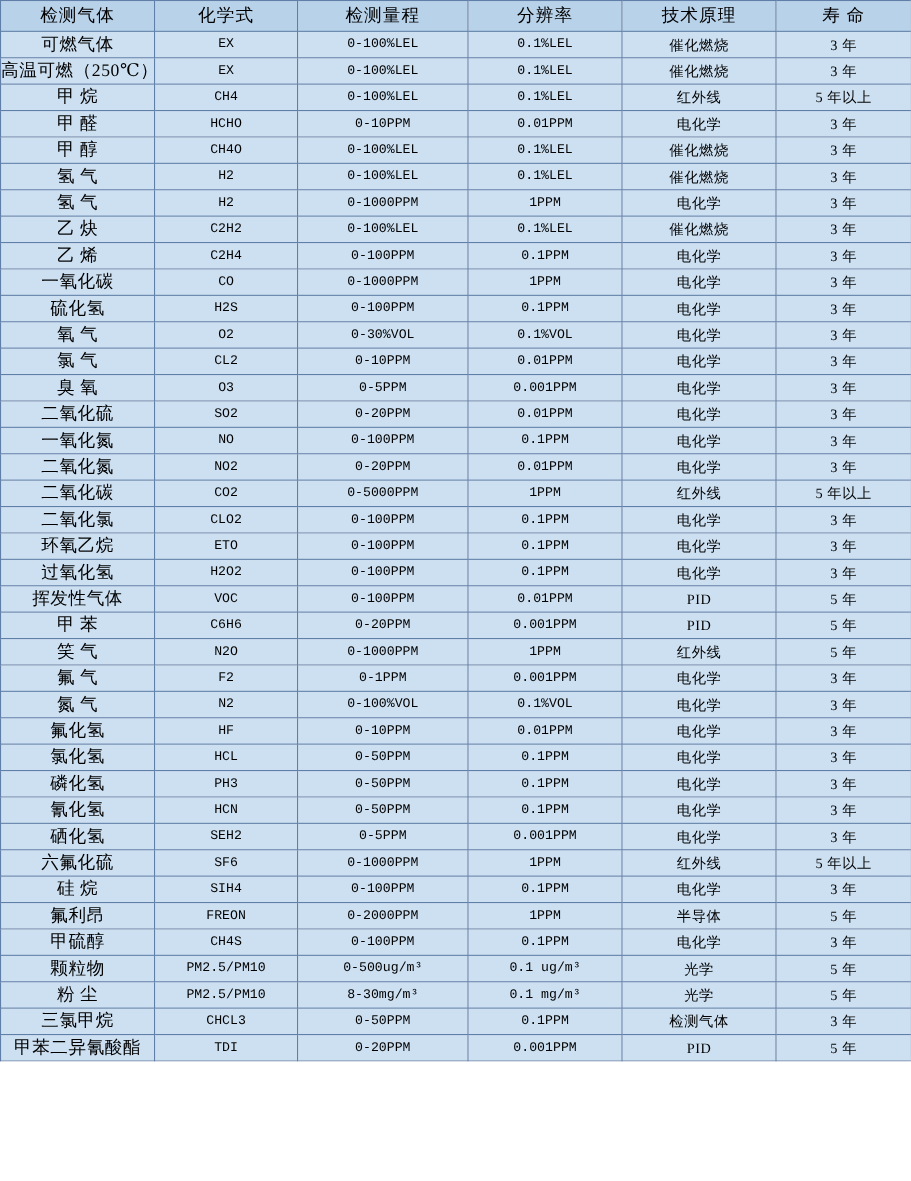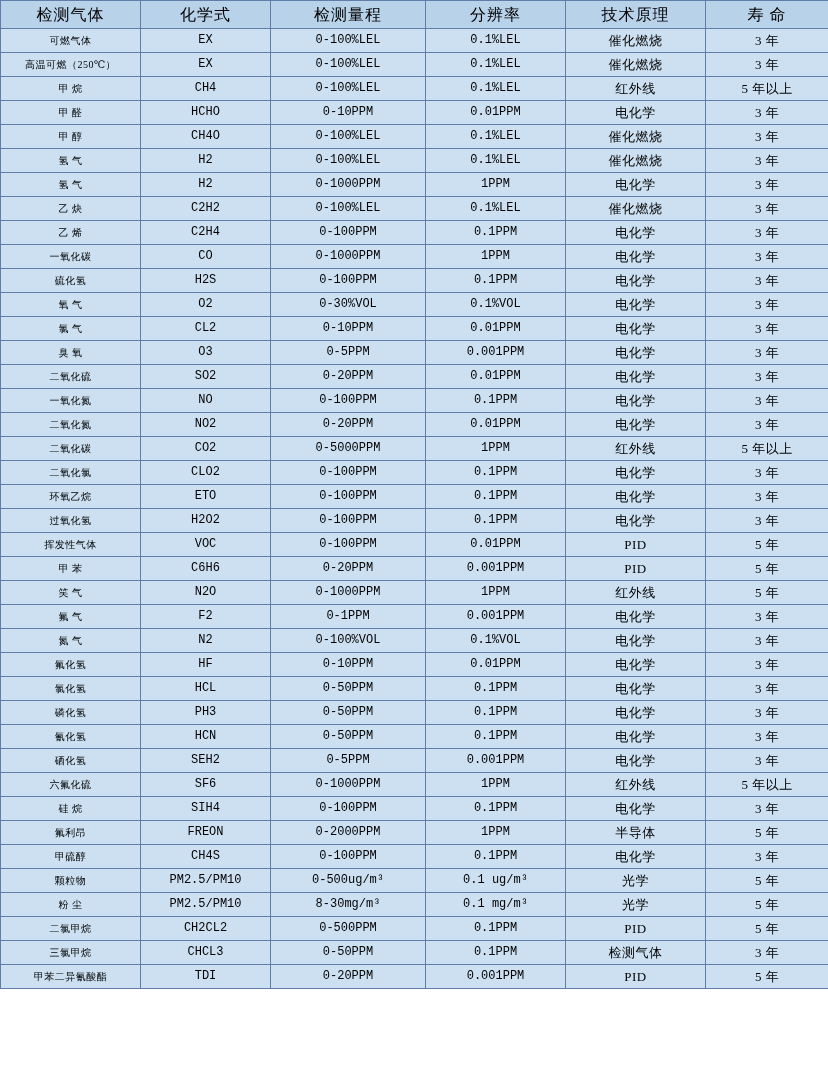--- a/index.html
+++ b/index.html
@@ -33,21 +33,21 @@
     font-weight: normal;
     font-size: 16px;
     height: 27px;
     line-height: 27px;
     letter-spacing: 1px;
   }
   #gas-table tbody td {
     font-size: 13px;
   }
   #gas-table tbody td.col-gas {
-    font-size: 10px;
+    font-size: 16px;
     letter-spacing: 0.5px;
     margin-top: 17px;
   }
   #gas-table tbody td.col-formula,
   #gas-table tbody td.col-range,
   #gas-table tbody td.col-res {
     font-family: "Liberation Mono", "DejaVu Sans Mono", monospace;
     font-size: 12px;
   }
   #gas-table tbody td.col-tech,
@@ -375,28 +375,20 @@
       </tr>
       <tr>
         <td class="col-gas">粉 尘</td>
         <td class="col-formula">PM2.5/PM10</td>
         <td class="col-range">8-30mg/m³</td>
         <td class="col-res">0.1 mg/m³</td>
         <td class="col-tech">光学</td>
         <td class="col-life">5 年</td>
       </tr>
       <tr>
-        <td class="col-gas">二氯甲烷</td>
-        <td class="col-formula">CH2CL2</td>
-        <td class="col-range">0-500PPM</td>
-        <td class="col-res">0.1PPM</td>
-        <td class="col-tech">PID</td>
-        <td class="col-life">5 年</td>
-      </tr>
-      <tr>
         <td class="col-gas">三氯甲烷</td>
         <td class="col-formula">CHCL3</td>
         <td class="col-range">0-50PPM</td>
         <td class="col-res">0.1PPM</td>
         <td class="col-tech">检测气体</td>
         <td class="col-life">3 年</td>
       </tr>
       <tr>
         <td class="col-gas">甲苯二异氰酸酯</td>
         <td class="col-formula">TDI</td>

